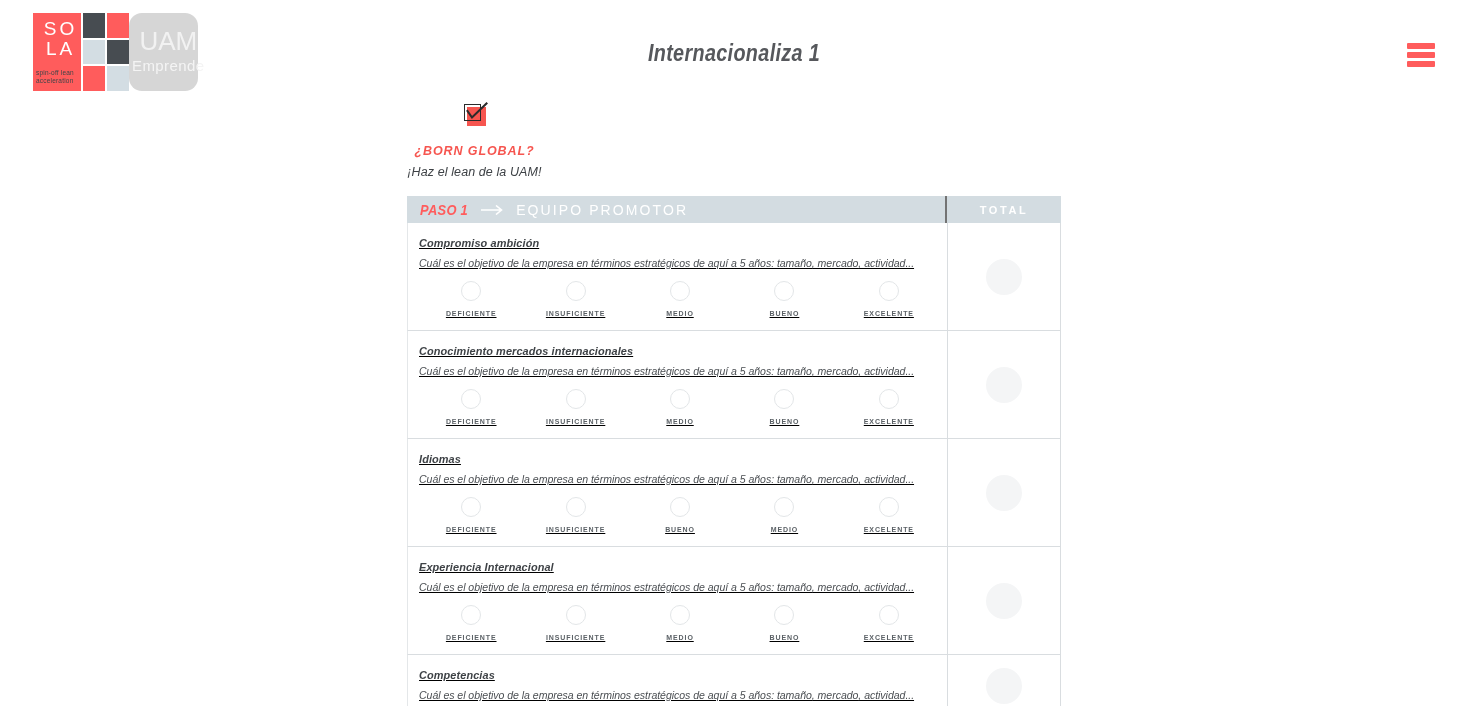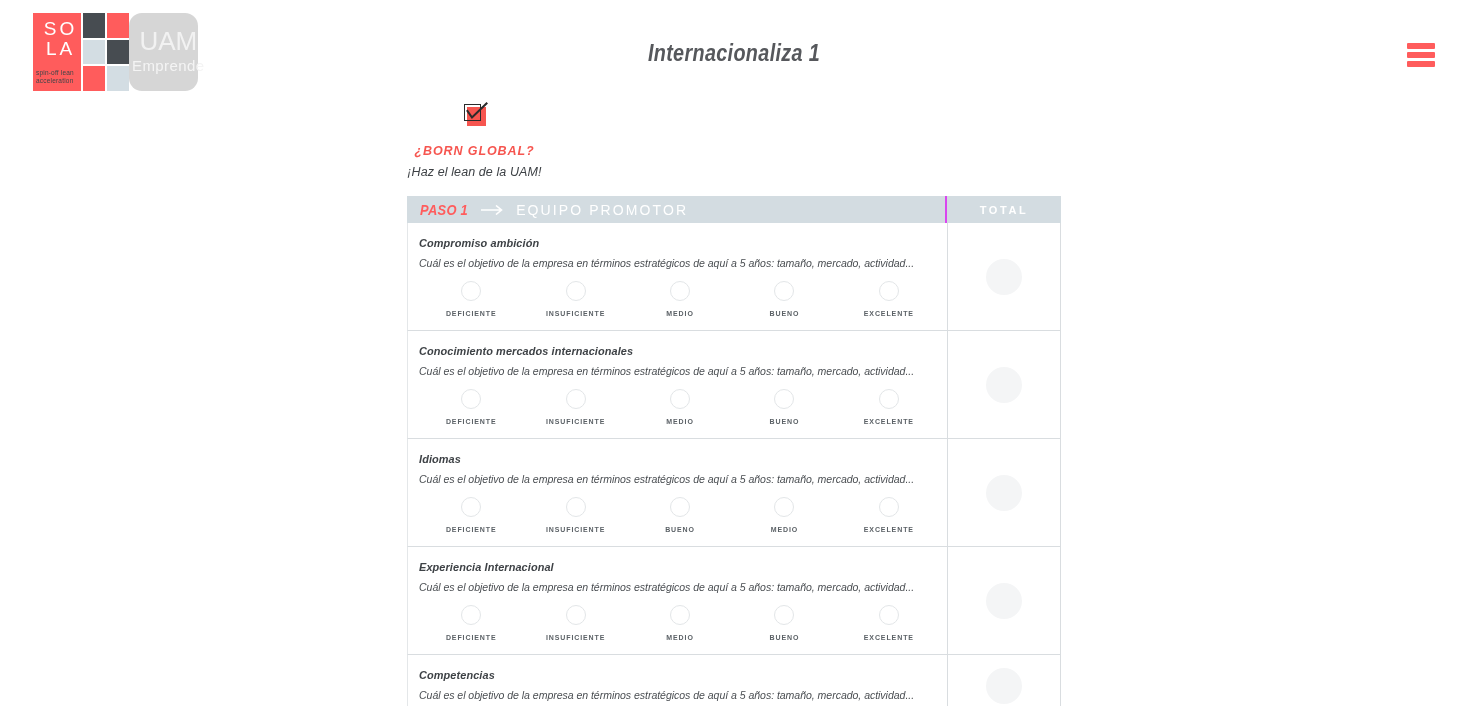--- a/index.html
+++ b/index.html
@@ -175,21 +175,21 @@
   .thead {
     display: flex;
     height: 27px;
     background: #d3dce1;
   }
   .thead-left {
     flex: 0 0 540px;
     display: flex;
     align-items: center;
     padding-left: 11px;
-    border-right: 2px solid #d946ef;
+    border-right: 2px solid #737373;
   }
   .paso-label {
     font-style: italic;
     font-weight: 700;
     font-size: 14px;
     color: #ff5c5c;
     letter-spacing: 0.3px;
     transform: scaleX(0.92);
   }
   .arrow-icon {
@@ -214,20 +214,21 @@
     color: #ffffff;
     letter-spacing: 2.6px;
   }
 
   .row {
     display: flex;
     border-bottom: 1px solid #d9dde0;
     border-left: 1px solid #e4e7e9;
     border-right: 1px solid #d9dde0;
     background: #ffffff;
+    text-decoration: underline;
   }
   .row-left {
     flex: 0 0 540px;
     padding: 14px 0 0 11px;
     border-right: 1px solid #d9dde0;
     min-height: 107px;
   }
   .item-title {
     font-style: italic;
     font-weight: 700;

